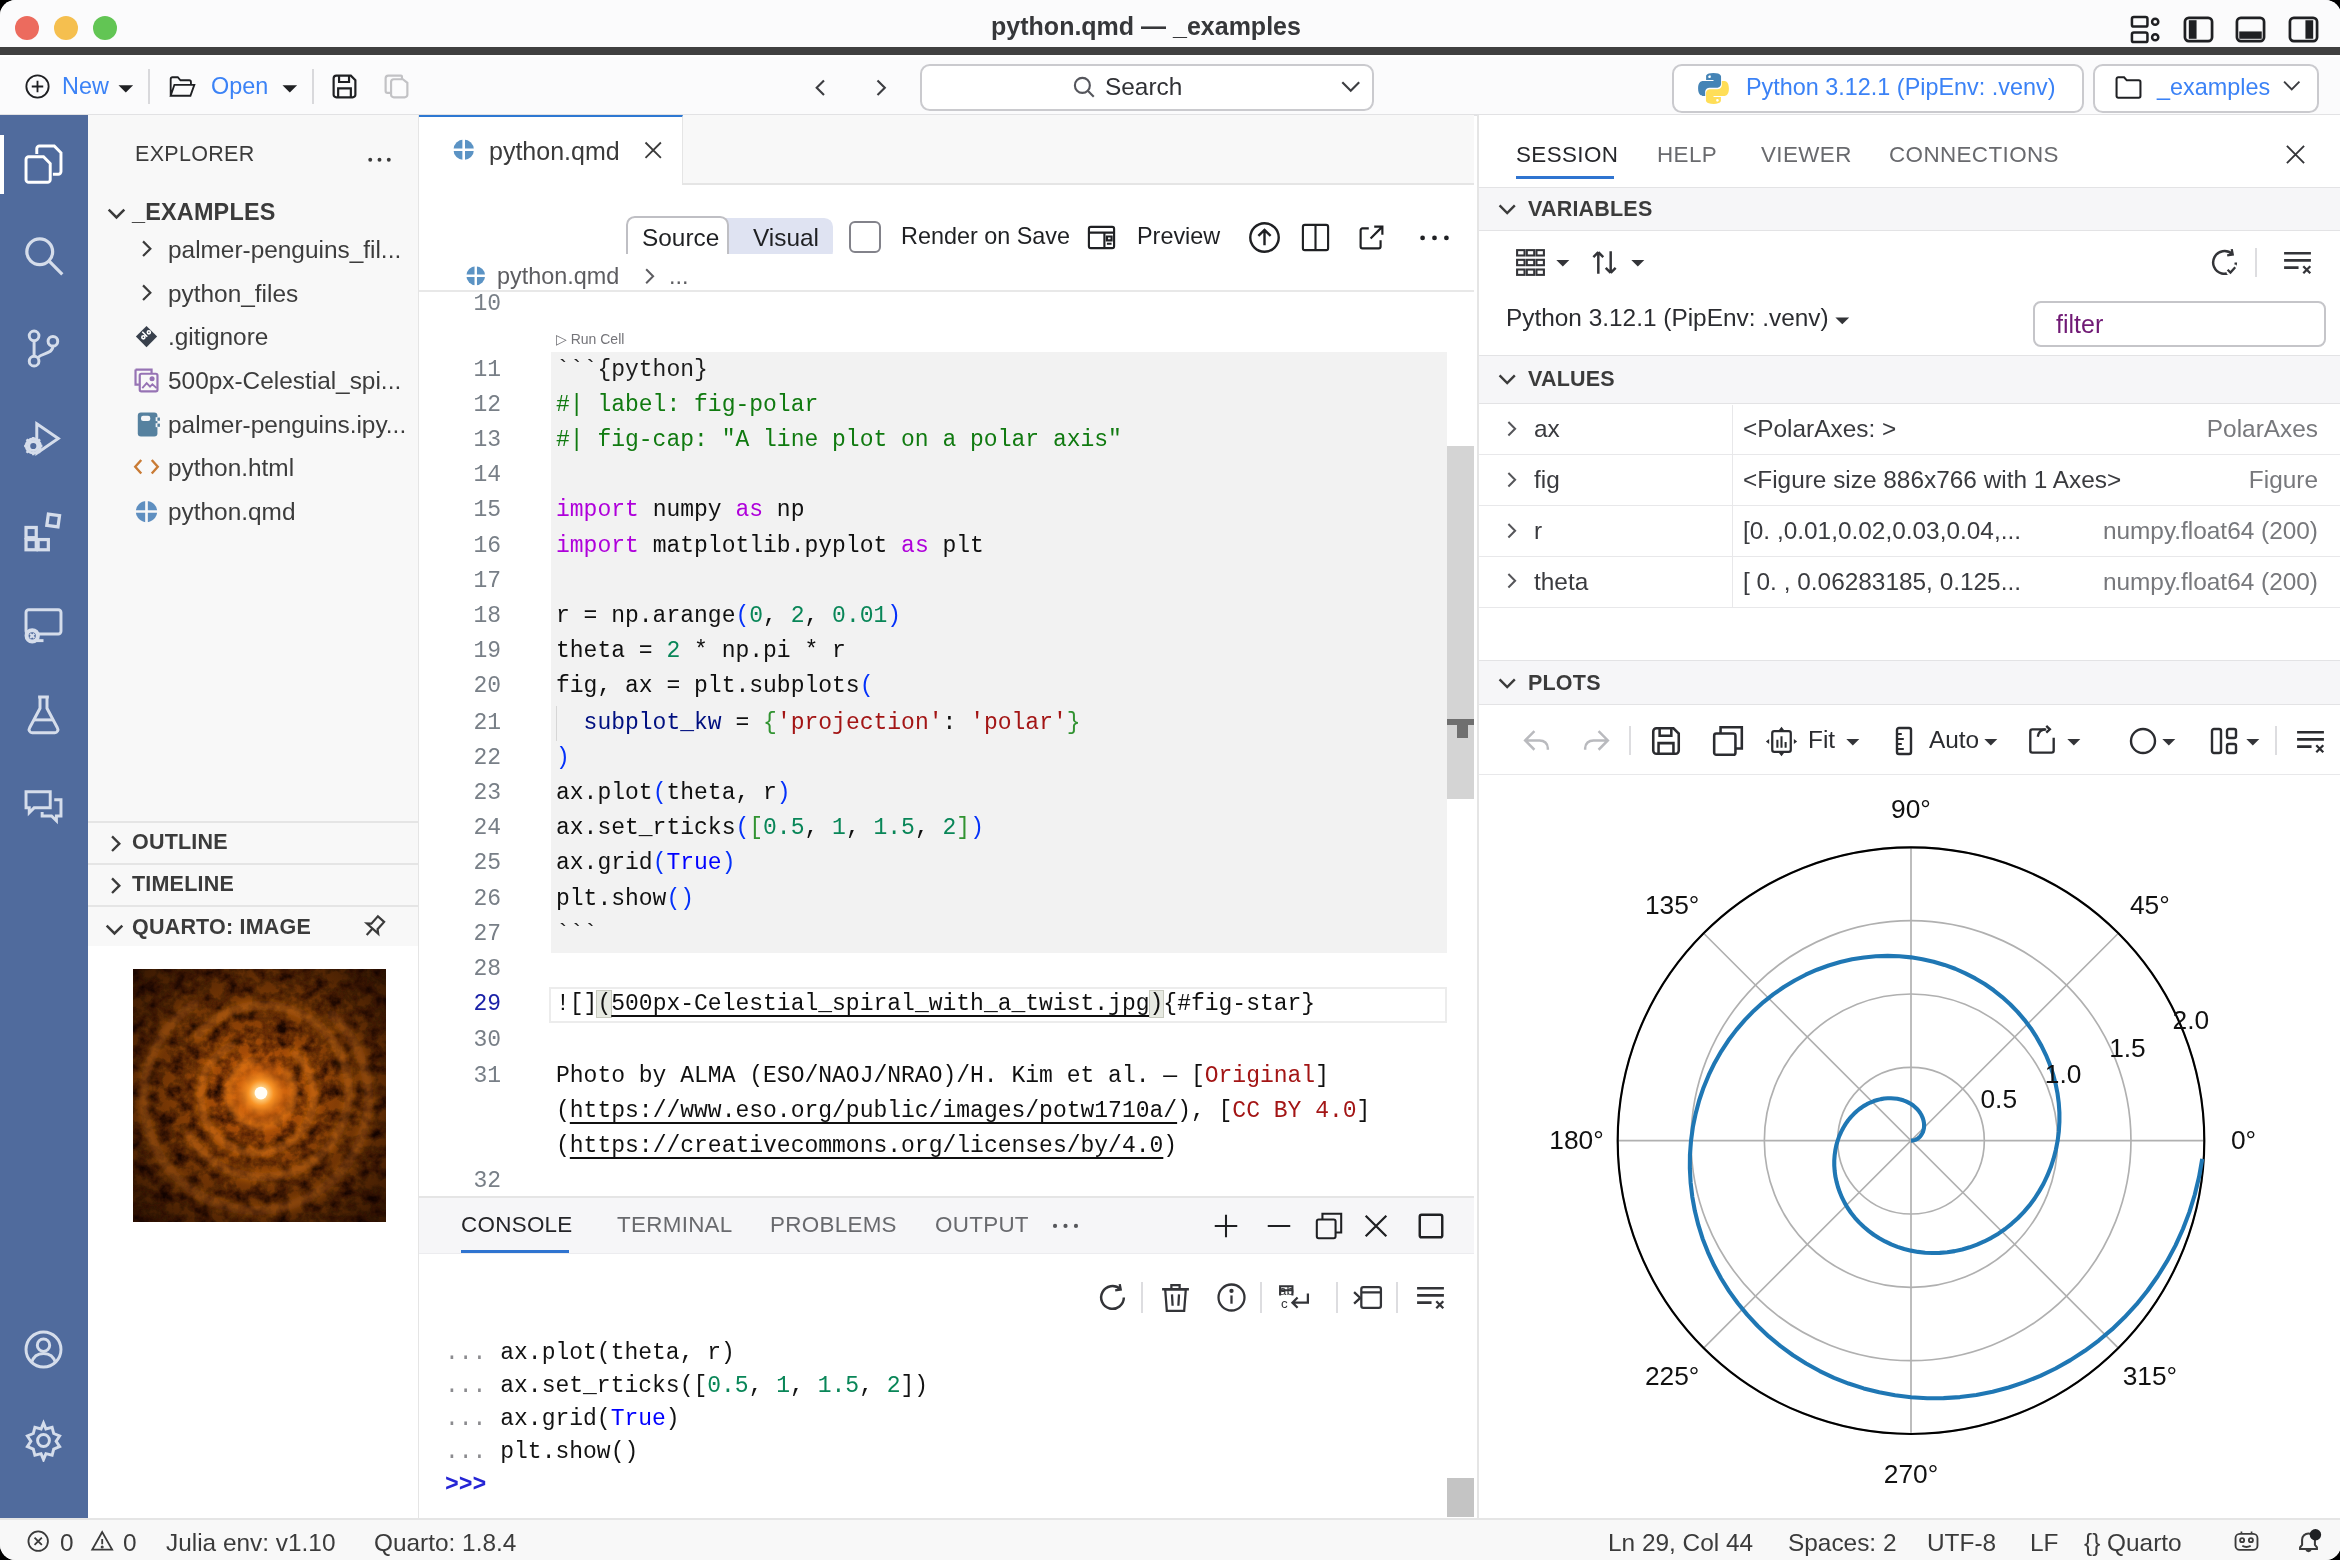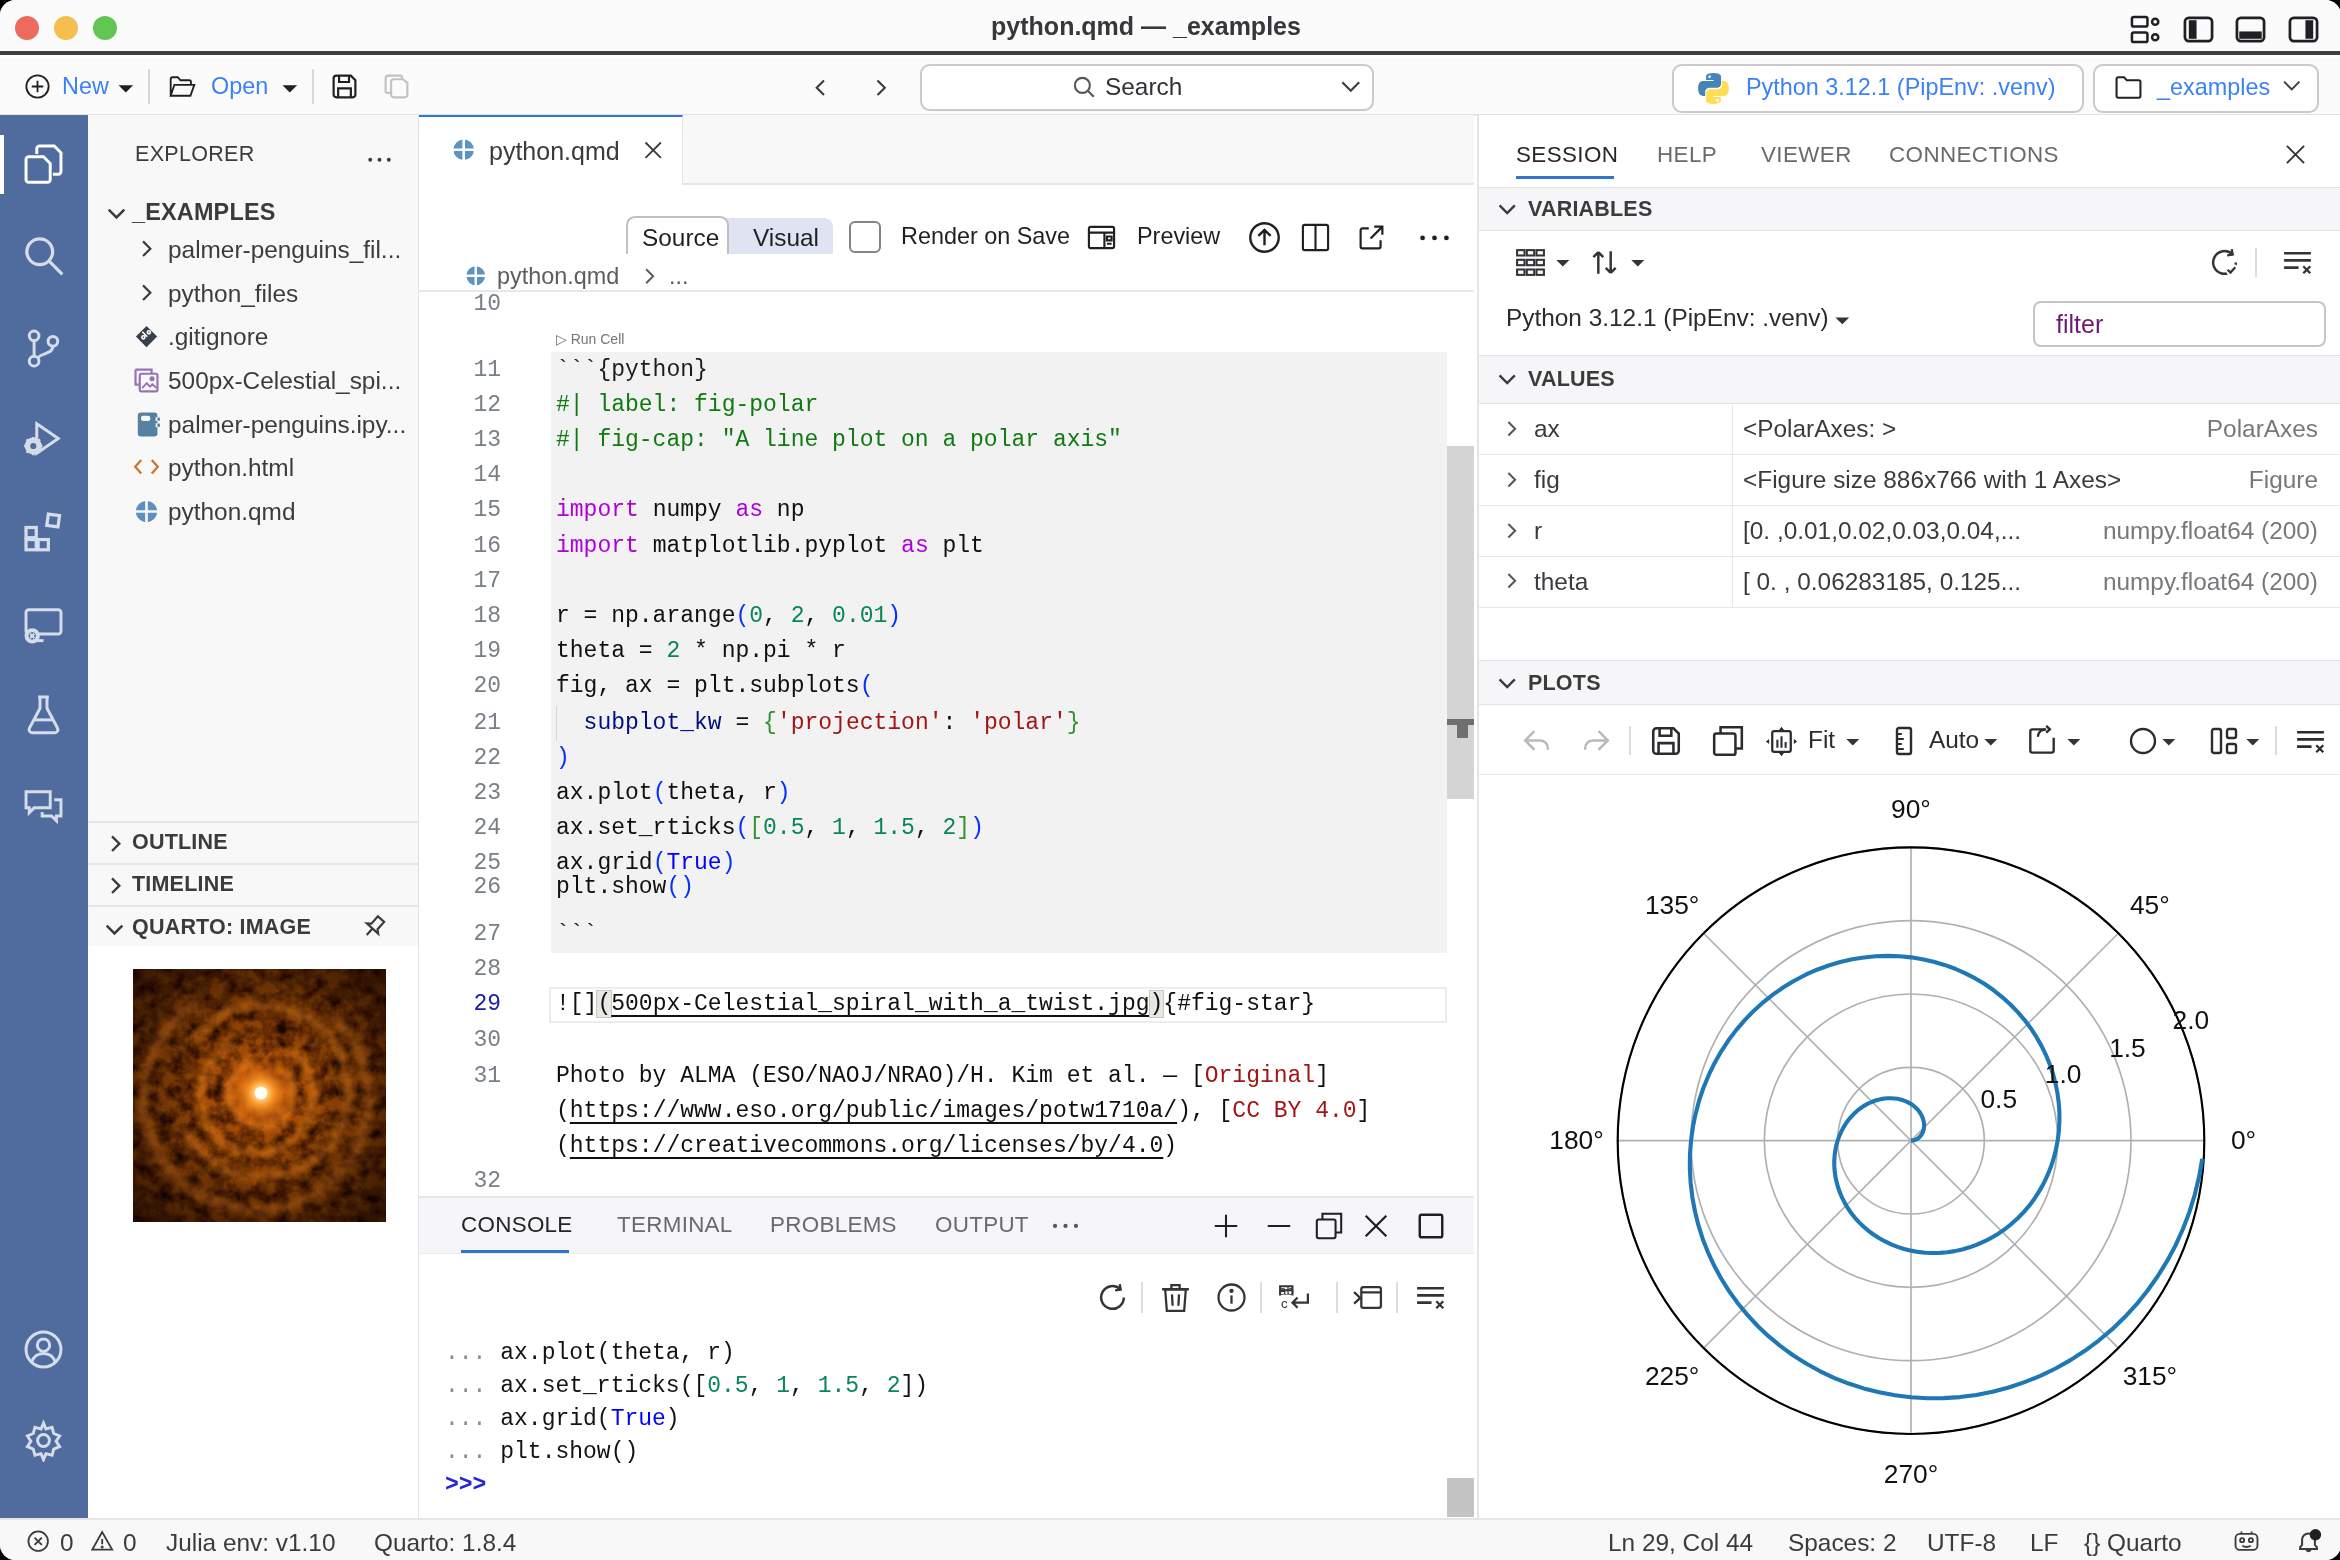--- a/index.html
+++ b/index.html
@@ -2,21 +2,21 @@
 <html><head>
 <meta charset="utf-8">
 <style>
   * { margin:0; padding:0; box-sizing:border-box; }
   html,body { width:2341px; height:1560px; background:#000; overflow:hidden; }
   body { font-family:"Liberation Sans", sans-serif; -webkit-font-smoothing:antialiased; }
   #win { position:absolute; left:0; top:0; width:2341px; height:1560px; background:#fff; border-radius:15.6px; overflow:hidden; }
   .abs { position:absolute; }
   .mono { font-family:"Liberation Mono", monospace; }
   
-  #titlebar { position:absolute; left:0; top:0; width:2341px; height:55px; background:#fbfbfc; border-bottom:4px solid #404040; }
+  #titlebar { position:absolute; left:0; top:0; width:2341px; height:55px; background:#fbfbfc; border-bottom:8px solid #404040; }
   .tl { position:absolute; top:15.6px; width:24.4px; height:24.4px; border-radius:50%; }
   #title { position:absolute; top:0; left:0; width:2292px; height:53px; line-height:53px; text-align:center; font-size:25px; font-weight:700; color:#36373a; }
   #toolbar { position:absolute; left:0; top:57px; width:2341px; height:59px; background:#fbfbfc; border-bottom:2px solid #e2e2e4; }
   .tbtxt { font-size:23.4px; color:#3b82f6; }
   .tdiv { position:absolute; top:11.7px; width:2px; height:35px; background:#d9d9dc; }
   
   #actbar { position:absolute; left:0; top:115px; width:88px; height:1404px; background:#506b9d; }
   .aicon { position:absolute; left:22.4px; width:43px; height:43px; }
   
   #sidebar { position:absolute; left:88px; top:115px; width:331px; height:1403px; background:#f8f8f8; border-right:1px solid #e5e5e5; }
@@ -367,21 +367,21 @@
       <div class="crow" style="top:235px"><span class="lnum">16</span><span class="ctext"><span class="pu">import</span> matplotlib.pyplot <span class="pu">as</span> plt</span></div>
       <div class="crow" style="top:270px"><span class="lnum">17</span></div>
       <div class="crow" style="top:305px"><span class="lnum">18</span><span class="ctext">r = np.arange<span class="bl">(</span><span class="nu">0</span>, <span class="nu">2</span>, <span class="nu">0.01</span><span class="bl">)</span></span></div>
       <div class="crow" style="top:340px"><span class="lnum">19</span><span class="ctext">theta = <span class="nu">2</span> * np.pi * r</span></div>
       <div class="crow" style="top:375px"><span class="lnum">20</span><span class="ctext">fig, ax = plt.subplots<span class="bl">(</span></span></div>
       <div class="crow" style="top:412px"><span class="lnum">21</span><span class="ctext">  <span class="nv">subplot_kw</span> = <span class="g2">{</span><span class="st">'projection'</span>: <span class="st">'polar'</span><span class="g2">}</span></span><span class="abs" style="left:137px;top:0;width:1px;height:35px;background:#d6d6d6;"></span></div>
       <div class="crow" style="top:447px"><span class="lnum">22</span><span class="ctext bl">)</span></div>
       <div class="crow" style="top:482px"><span class="lnum">23</span><span class="ctext">ax.plot<span class="bl">(</span>theta, r<span class="bl">)</span></span></div>
       <div class="crow" style="top:517px"><span class="lnum">24</span><span class="ctext">ax.set_rticks<span class="bl">(</span><span class="g2">[</span><span class="nu">0.5</span>, <span class="nu">1</span>, <span class="nu">1.5</span>, <span class="nu">2</span><span class="g2">]</span><span class="bl">)</span></span></div>
       <div class="crow" style="top:552px"><span class="lnum">25</span><span class="ctext">ax.grid<span class="bl">(</span><span class="tb">True</span><span class="bl">)</span></span></div>
-      <div class="crow" style="top:576px"><span class="lnum">26</span><span class="ctext">plt.show<span class="bl">()</span></span></div>
+      <div class="crow" style="top:588px"><span class="lnum">26</span><span class="ctext">plt.show<span class="bl">()</span></span></div>
       <div class="crow" style="top:623px"><span class="lnum">27</span><span class="ctext" style="color:#1c1c1c">```</span></div>
       <div class="crow" style="top:658px"><span class="lnum">28</span></div>
       <div class="crow" style="top:693px"><span class="lnum" style="color:#1b22a8;">29</span><span class="ctext">![]<span style="background:#e6e9e1;box-shadow:0 0 0 1px #c8cabf;">(</span><span class="un">500px-Celestial_spiral_with_a_twist.jpg</span><span style="background:#e6e9e1;box-shadow:0 0 0 1px #c8cabf;">)</span>{#fig-star}</span></div>
       <div class="crow" style="top:729px"><span class="lnum">30</span></div>
       <div class="crow" style="top:765px"><span class="lnum">31</span><span class="ctext">Photo by ALMA (ESO/NAOJ/NRAO)/H. Kim et al. — [<span class="rd">Original</span>]</span></div>
       <div class="crow" style="top:800px"><span class="ctext">(<span class="un">https://www.eso.org/public/images/potw1710a/</span>), [<span class="rd">CC BY 4.0</span>]</span></div>
       <div class="crow" style="top:835px"><span class="ctext">(<span class="un">https://creativecommons.org/licenses/by/4.0</span>)</span></div>
       <div class="crow" style="top:870px"><span class="lnum">32</span></div>
     </div>
   </div>

